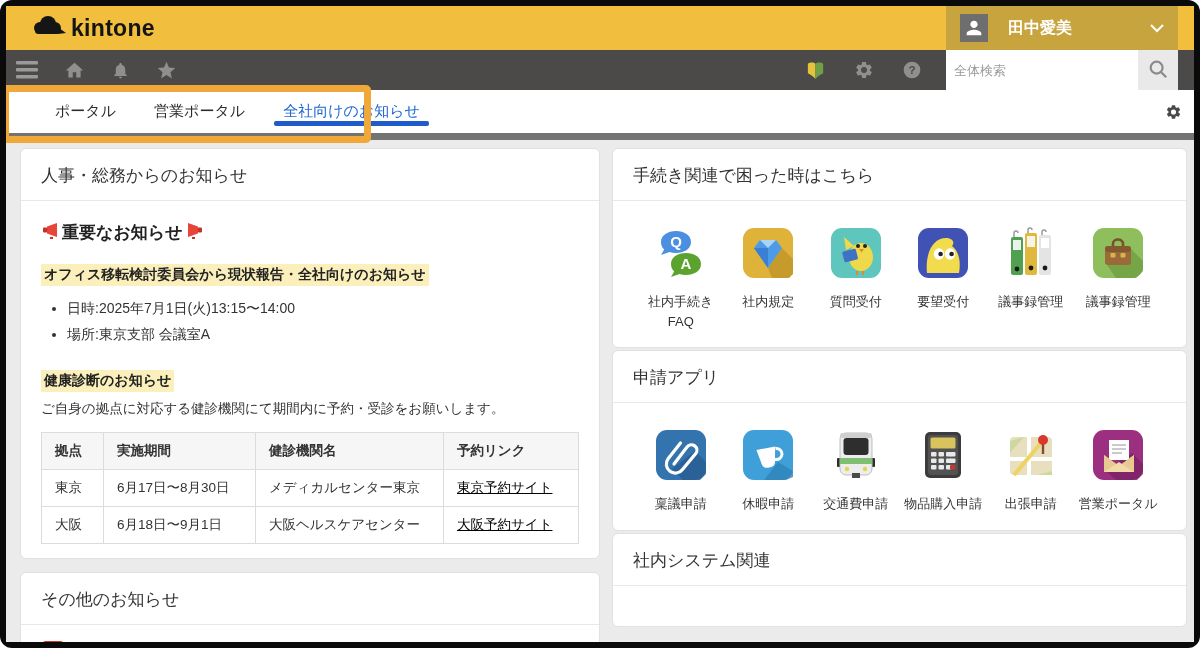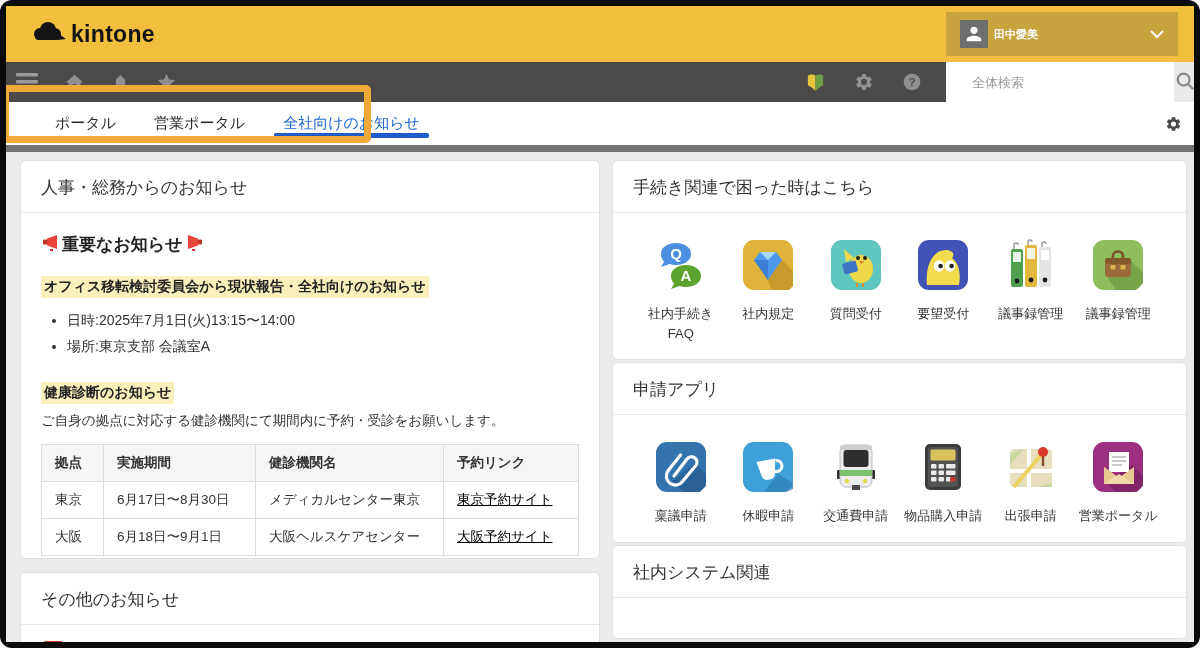--- a/index.html
+++ b/index.html
@@ -4,36 +4,36 @@
 <style>
   * { box-sizing: border-box; margin: 0; padding: 0; }
   html,body { width:1200px; height:648px; }
   body { font-family: "Liberation Sans", "DejaVu Sans", sans-serif; }
 
   .frame { width:1200px; height:648px; background:#0a0a0a; padding:6px; border-radius:12px; }
   .screen { position:relative; width:1188px; height:636px; background:#EBEBEB; overflow:hidden;
             display:flex; flex-direction:column; }
 
   
-  .topbar { height:56px; background:#F1BE3D; display:flex; align-items:center; flex:none; }
+  .topbar { height:44px; background:#F1BE3D; display:flex; align-items:center; flex:none; }
   .logo { display:flex; align-items:center; gap:5px; margin-left:24px; }
   .logo-text { font-size:23px; font-weight:bold; color:#141414; letter-spacing:.3px; }
   .user-chip { margin-left:auto; margin-right:16px; width:232px; height:44px; background:#C8A43E;
                display:flex; align-items:center; padding:0 14px; cursor:pointer; }
   .avatar { width:28px; height:28px; background:#6E6E6E; display:flex; align-items:center; justify-content:center; }
-  .user-name { color:#fff; font-size:11px; font-weight:bold; margin-left:6px; }
+  .user-name { color:#fff; font-size:16px; font-weight:bold; margin-left:20px; }
   .user-chevron { margin-left:auto; }
 
   
   .navbar { height:40px; background:#4C4A48; display:flex; align-items:center; flex:none; }
   .nav-left { display:flex; align-items:center; gap:26px; margin-left:10px; }
   .nav-right { margin-left:auto; display:flex; align-items:center; gap:28px; margin-right:24px; }
   .nav-icon { display:flex; align-items:center; cursor:pointer; }
   .search-wrap { width:232px; height:40px; display:flex; margin-right:16px; flex:none; }
-  .search-input { flex:1; border:none; outline:none; padding:0 26px; font-size:13px; color:#333;
+  .search-input { flex:1; border:none; outline:none; padding:0 8px; font-size:13px; color:#333;
                   font-family:inherit; }
   .search-input::placeholder { color:#999; }
   .search-btn { width:44px; background:#E9E9E9; border:none; display:flex; align-items:center;
                 justify-content:center; cursor:pointer; }
 
   
   .tabrow { height:50px; background:#fff; display:flex; align-items:center; flex:none; position:relative;
             border-bottom:7px solid #737373; }
   .tabs { display:flex; margin-left:30px; height:100%; }
   .tab { display:flex; align-items:center; padding:0 19px; font-size:15px; color:#2b2b2b; cursor:pointer;
@@ -50,21 +50,21 @@
 
   
   .content { flex:1; display:flex; gap:12px; padding:8px 7px 0 14px; overflow:hidden; }
   .col-left { width:580px; flex:none; display:flex; flex-direction:column; gap:13px; }
   .col-right { width:575px; flex:none; display:flex; flex-direction:column; gap:2px; }
 
   .panel { background:#fff; border:1px solid #E1E1E1; border-radius:6px; flex:none; }
   .panel-header { padding:15px 20px 13px; font-size:17px; color:#333; border-bottom:1px solid #E8E8E8; }
 
   
-  .hr-body { padding:18px 20px 2px; }
+  .hr-body { padding:18px 20px 14px; }
   .important-heading { display:flex; align-items:center; gap:3px; font-size:17px; font-weight:bold;
                        color:#222; margin:2px 0 20px; }
   .hl-title { display:inline-block; background:#FBF0BC; font-weight:bold; font-size:14px; color:#222;
               padding:2px 3px; }
   .hr-bullets { margin:10px 0 22px 8px; padding-left:18px; font-size:14px; color:#333; line-height:1.85; }
   .hr-note { font-size:13.5px; color:#333; margin:8px 0 14px; }
   table.health { border-collapse:collapse; font-size:13.5px; color:#333; margin-top:4px; }
   table.health th, table.health td { border:1px solid #DCDCDC; padding:9px 13px; text-align:left;
                                      font-weight:normal; }
   table.health th { background:#F6F6F6; font-weight:bold; }

